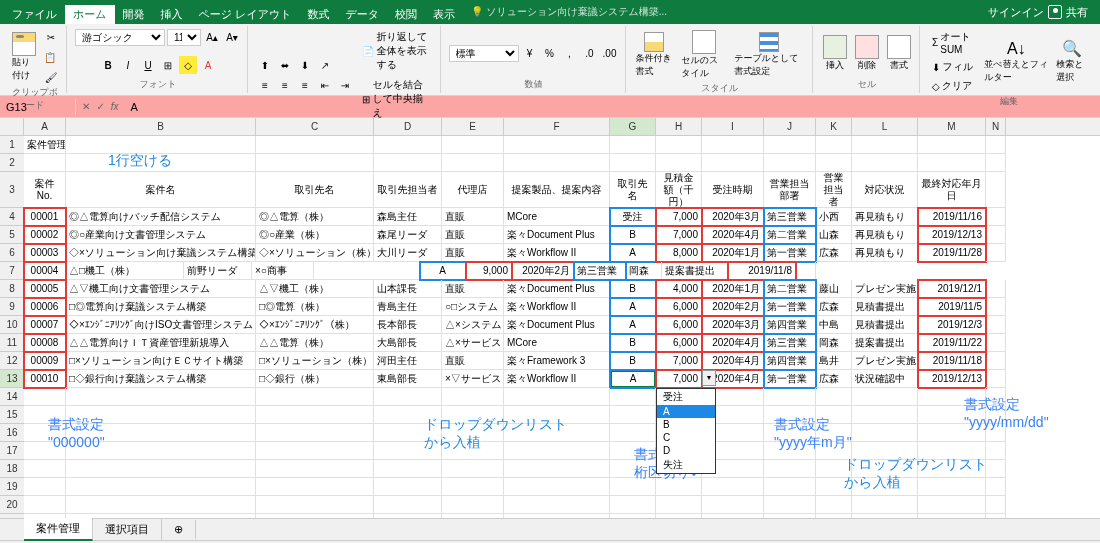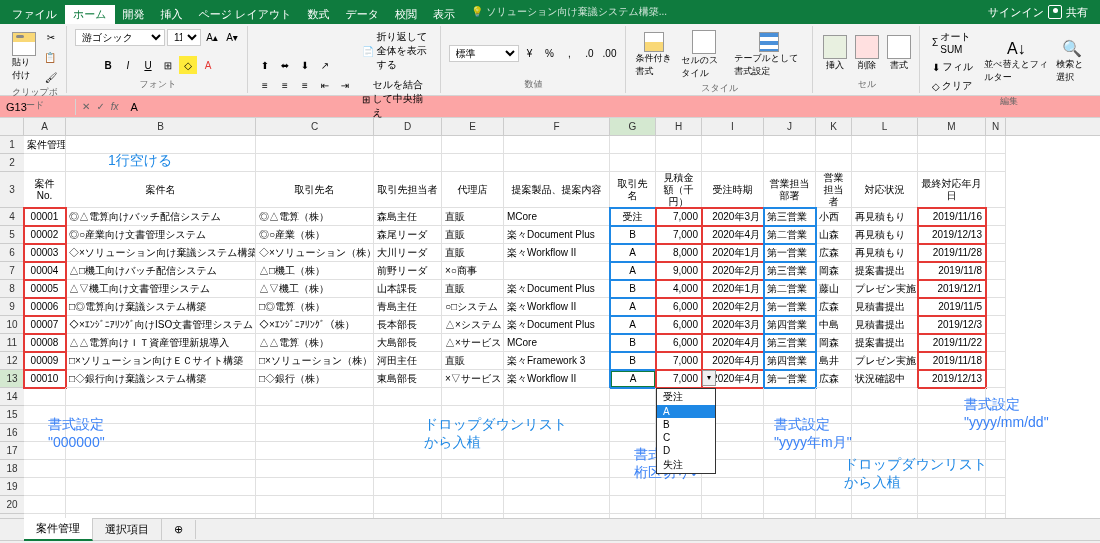--- a/index.html
+++ b/index.html
@@ -369,21 +369,20 @@
             <div class="cell cw-H r box-red">8,000</div>
             <div class="cell cw-I r box-red">2020年1月</div>
             <div class="cell cw-J box-blue">第一営業</div>
             <div class="cell cw-K">広森</div>
             <div class="cell cw-L">再見積もり</div>
             <div class="cell cw-M r box-red">2019/11/28</div>
             <div class="cell cw-N"></div>
           </div>
           <div class="row">
             <div class="cell cw-A c box-red">00004</div>
-            <div class="cell cw-B">△□機工向けバッチ配信システム</div>
             <div class="cell cw-C">△□機工（株）</div>
             <div class="cell cw-D">前野リーダ</div>
             <div class="cell cw-E">×○商事</div>
             <div class="cell cw-F"></div>
             <div class="cell cw-G c box-blue">A</div>
             <div class="cell cw-H r box-red">9,000</div>
             <div class="cell cw-I r box-red">2020年2月</div>
             <div class="cell cw-J box-blue">第三営業</div>
             <div class="cell cw-K">岡森</div>
             <div class="cell cw-L">提案書提出</div>

